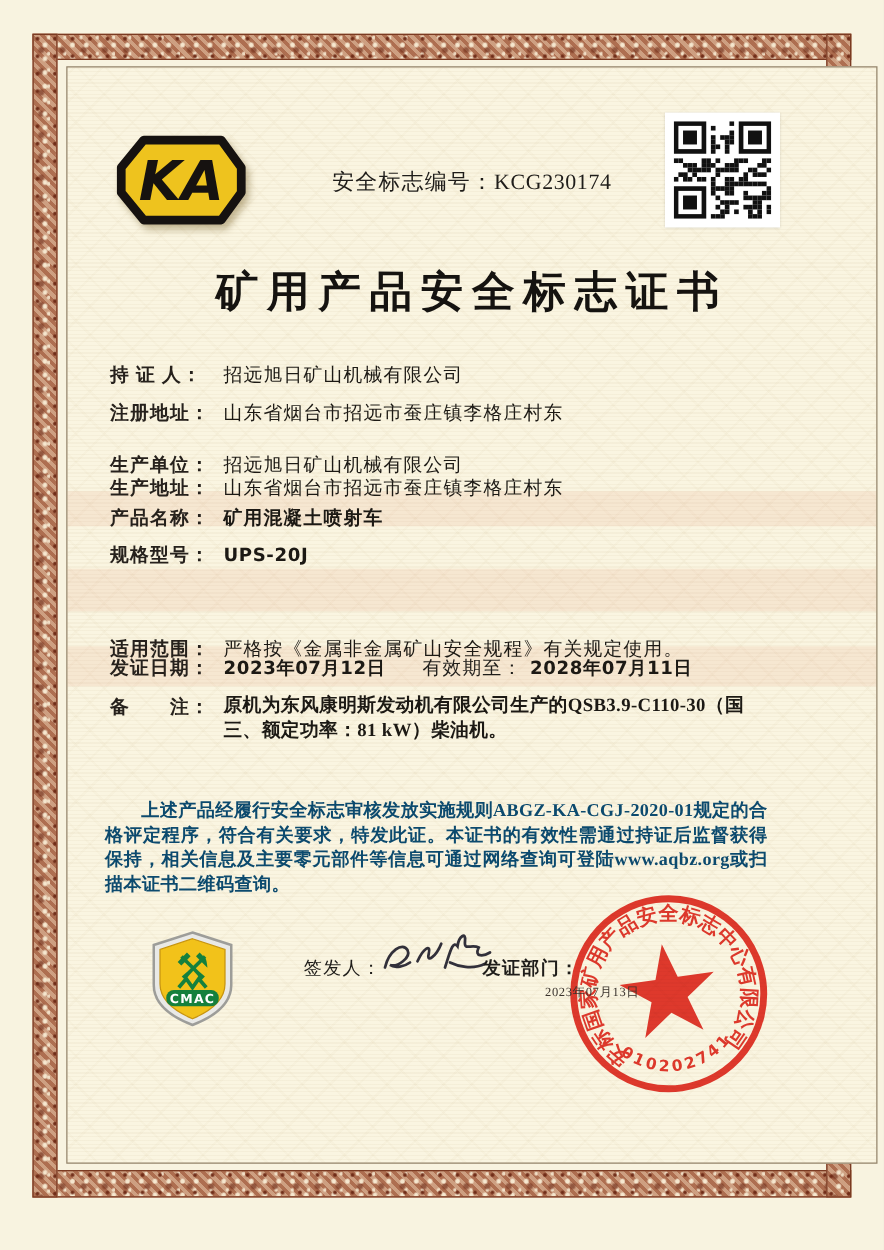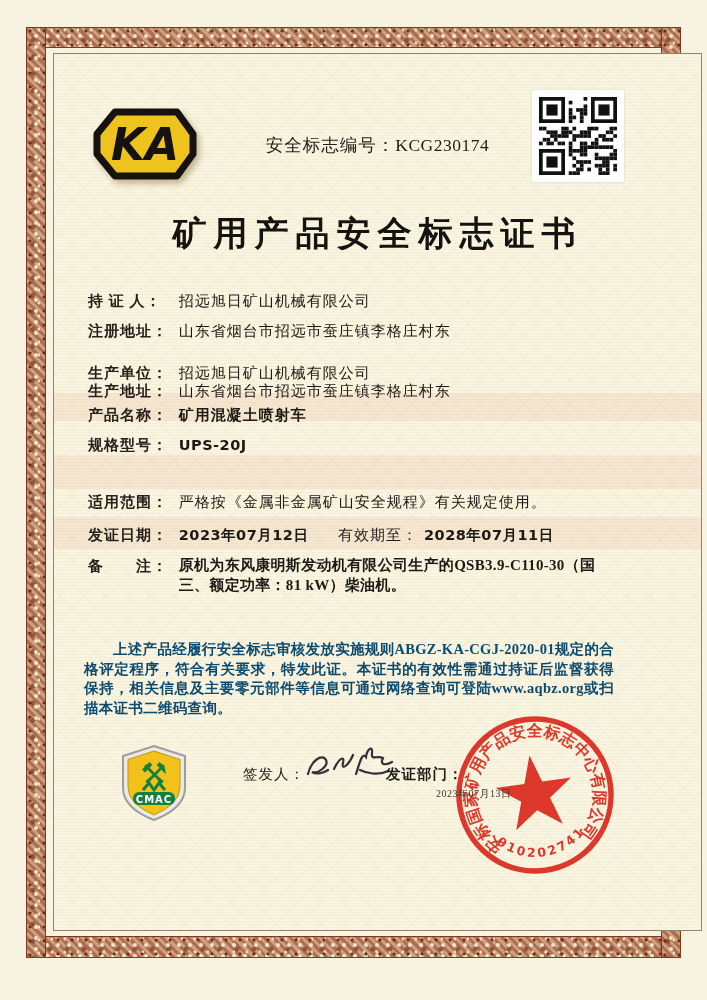--- a/index.html
+++ b/index.html
@@ -255,21 +255,21 @@
     <span class="val">山东省烟台市招远市蚕庄镇李格庄村东</span>
   </div>
   <div class="row" style="top:405px;">
     <span class="lab">产品名称：</span>
     <span class="val strong">矿用混凝土喷射车</span>
   </div>
   <div class="row" style="top:435px;">
     <span class="lab">规格型号：</span>
     <span class="val mono">UPS-20J</span>
   </div>
-  <div class="row" style="top:492px;">
+  <div class="row" style="top:510px;">
     <span class="lab">适用范围：</span>
     <span class="val">严格按《金属非金属矿山安全规程》有关规定使用。</span>
   </div>
 
   <div class="row" style="top:525px;">
     <span class="lab">发证日期：</span>
     <span class="val mono">2023年07月12日</span>
     <span class="lab2">有效期至：</span>
     <span class="val2 val mono">2028年07月11日</span>
   </div>

